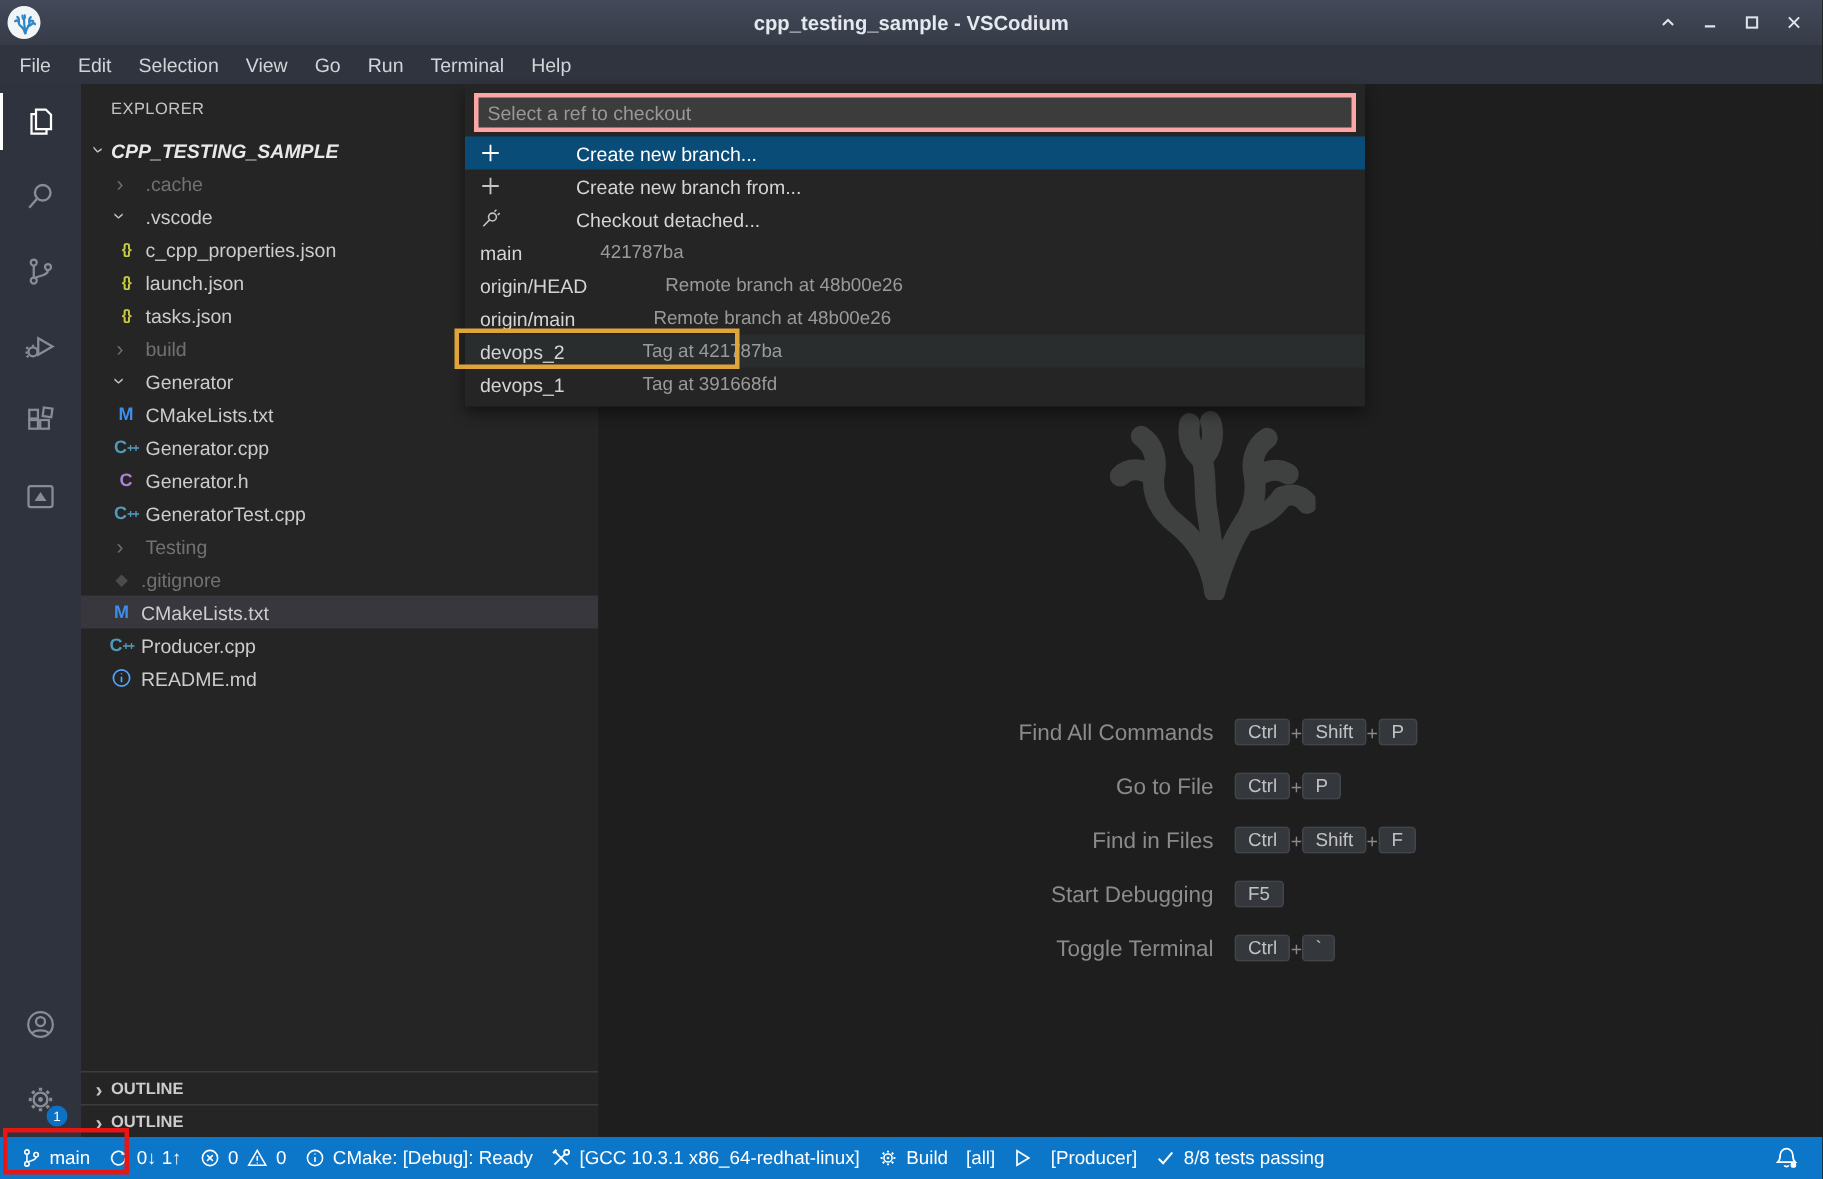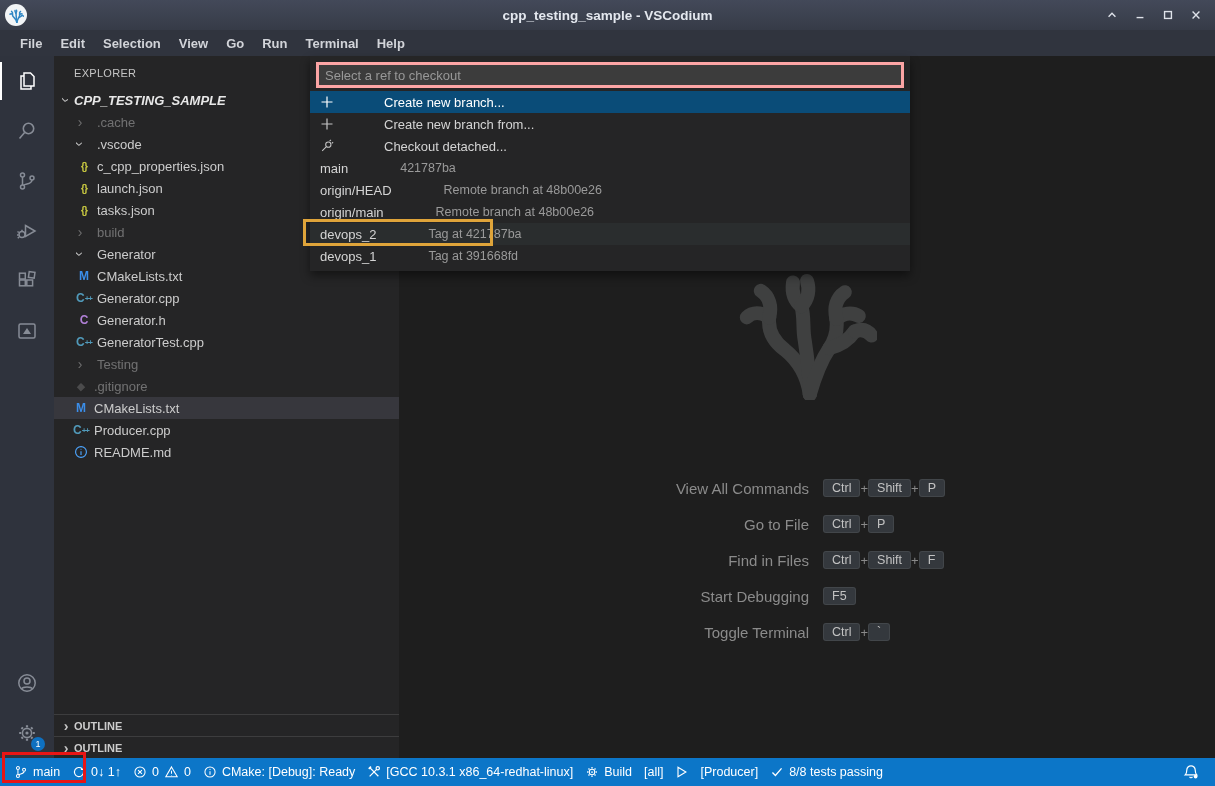--- a/index.html
+++ b/index.html
@@ -11,21 +11,21 @@
   svg { display:block; }
 
   
   .titlebar{height:30px;background:linear-gradient(#434959,#363b47);display:flex;align-items:center;position:relative;}
   .tb-logo{width:22px;height:22px;border-radius:50%;background:#f2f5f7;margin-left:5px;display:flex;align-items:center;justify-content:center;}
   .tb-title{position:absolute;left:0;right:0;text-align:center;font-weight:bold;color:#e4e8ef;font-size:13.5px;pointer-events:none;}
   .tb-controls{margin-left:auto;display:flex;align-items:center;gap:14px;padding-right:12px;color:#dfe3ea;}
   .tb-btn{width:14px;height:14px;display:flex;align-items:center;justify-content:center;cursor:pointer;}
 
   
-  .menubar{height:26px;background:#30343e;display:flex;align-items:center;padding-left:11px;font-weight:bold;}
+  .menubar{height:26px;background:#30343e;display:flex;align-items:center;padding-left:4px;}
   .menu-item{padding:3px 9px;color:#d2d4d9;cursor:pointer;border-radius:3px;}
 
   
   .main{display:flex;height:702px;}
 
   
   .activitybar{width:54px;background:#2f333d;display:flex;flex-direction:column;align-items:center;position:relative;}
   .ab-icon{width:54px;height:50px;display:flex;align-items:center;justify-content:center;color:#878c96;cursor:pointer;position:relative;}
   .ab-icon.active{color:#ffffff;}
   .ab-icon.active::before{content:"";position:absolute;left:0;top:6px;bottom:6px;width:2px;background:#ffffff;}
@@ -309,21 +309,21 @@
   </div>
 
   <div class="editor">
     <div class="coral">
       <svg width="168" height="140" viewBox="0 0 100 100">
           <use href="#coral"></use>
         </svg>
     </div>
     <div class="shortcuts">
       <div class="sc-row">
-        <span class="sc-label">View All Commands</span>
+        <span class="sc-label">Find All Commands</span>
         <span class="sc-keys">
             <span class="kbd">Ctrl</span>
             <span class="plus">+</span>
             <span class="kbd">Shift</span>
             <span class="plus">+</span>
             <span class="kbd">P</span>
           </span>
       </div>
       <div class="sc-row">
         <span class="sc-label">Go to File</span>

